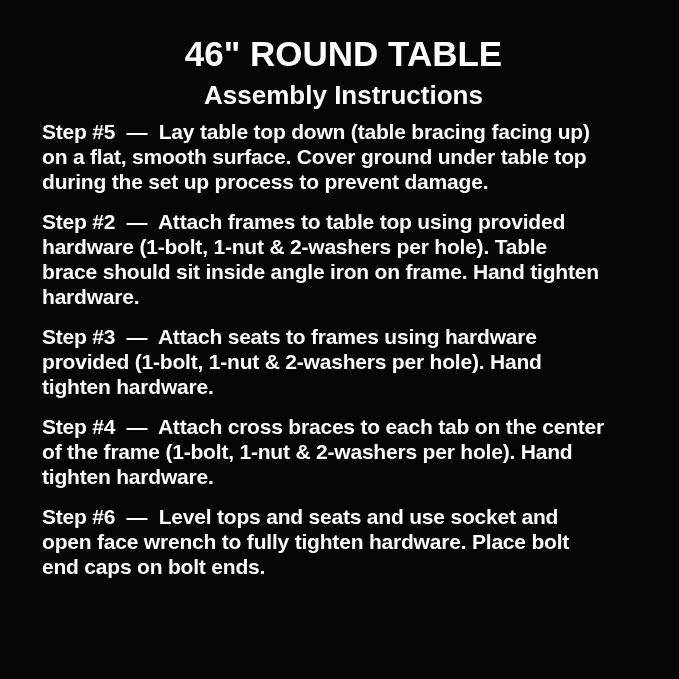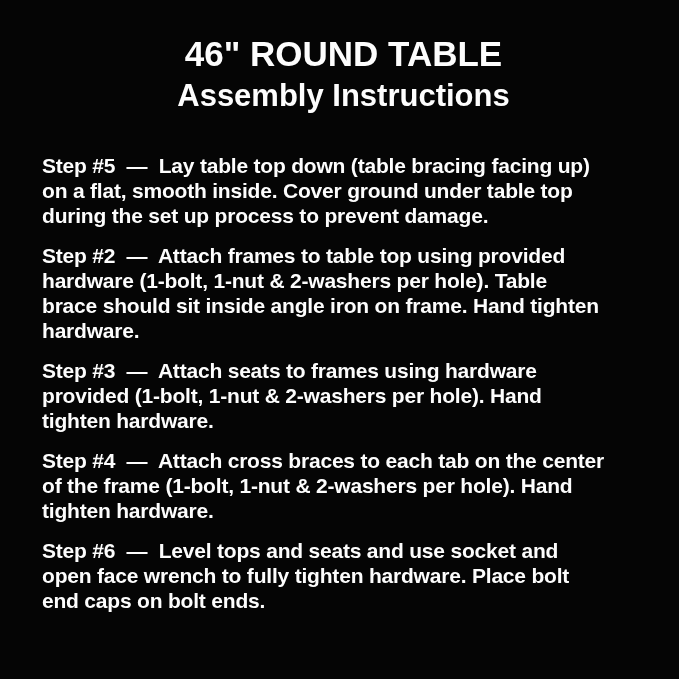--- a/index.html
+++ b/index.html
@@ -27,22 +27,22 @@
     
     margin-left: -8px;
   }
   .title {
     margin: 0 0 4px 0;
     font-size: 35px;
     line-height: 44px;
     letter-spacing: 0px;
   }
   .subtitle {
-    margin: 0 0 42px 0;
-    font-size: 31px;
+    margin: 0 0 8px 0;
+    font-size: 26px;
     line-height: 31px;
   }
   .steps {
     margin: 0;
     padding: 0;
   }
   .step {
     margin: 0 0 15px 0;
     font-size: 21px;
     line-height: 25px;
@@ -56,21 +56,21 @@
 <div class="page">
 
   <div class="header">
     <h1 class="title">46" ROUND TABLE</h1>
     <h2 class="subtitle">Assembly Instructions</h2>
   </div>
 
   <div class="steps">
 
     <p class="step"><span>Step #5</span><span>  —  </span><span>Lay table top down (table bracing facing up)
-on a flat, smooth inside. Cover ground under table top
+on a flat, smooth surface. Cover ground under table top
 during the set up process to prevent damage.</span></p>
 
     <p class="step"><span>Step #2</span><span>  —  </span><span>Attach frames to table top using provided
 hardware (1-bolt, 1-nut &amp; 2-washers per hole). Table
 brace should sit inside angle iron on frame. Hand tighten
 hardware.</span></p>
 
     <p class="step"><span>Step #3</span><span>  —  </span><span>Attach seats to frames using hardware
 provided (1-bolt, 1-nut &amp; 2-washers per hole). Hand
 tighten hardware.</span></p>

